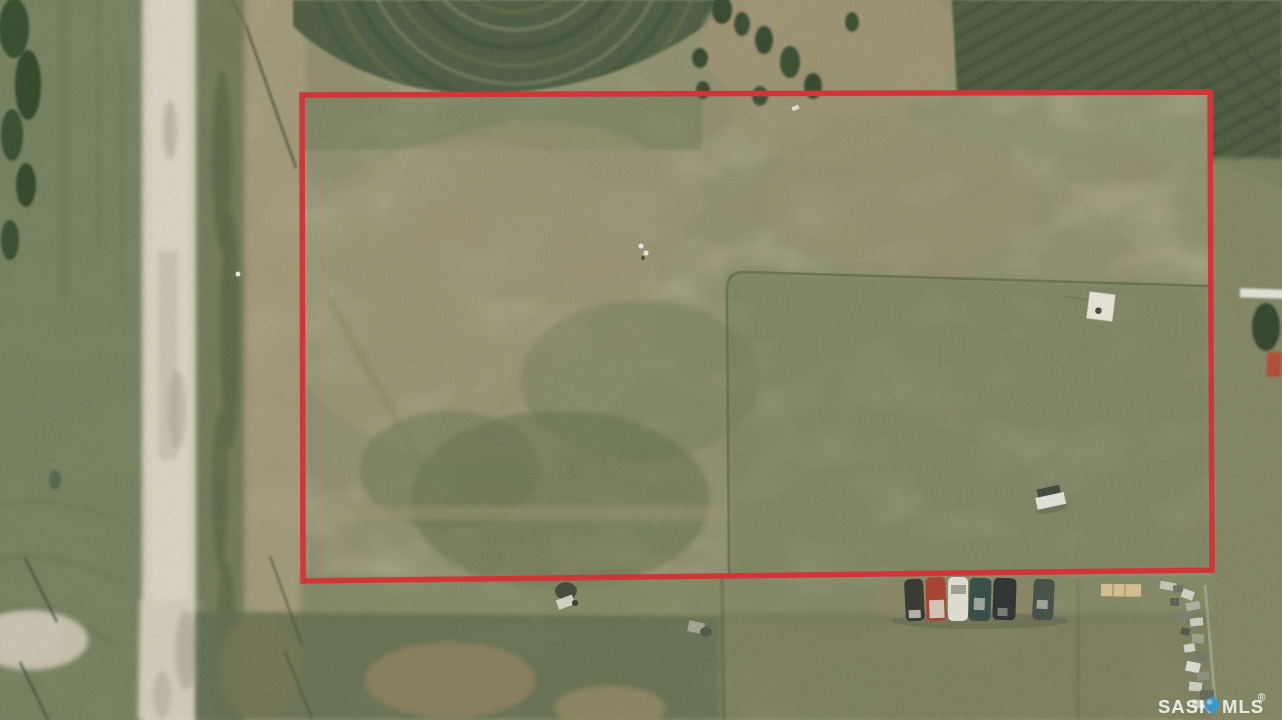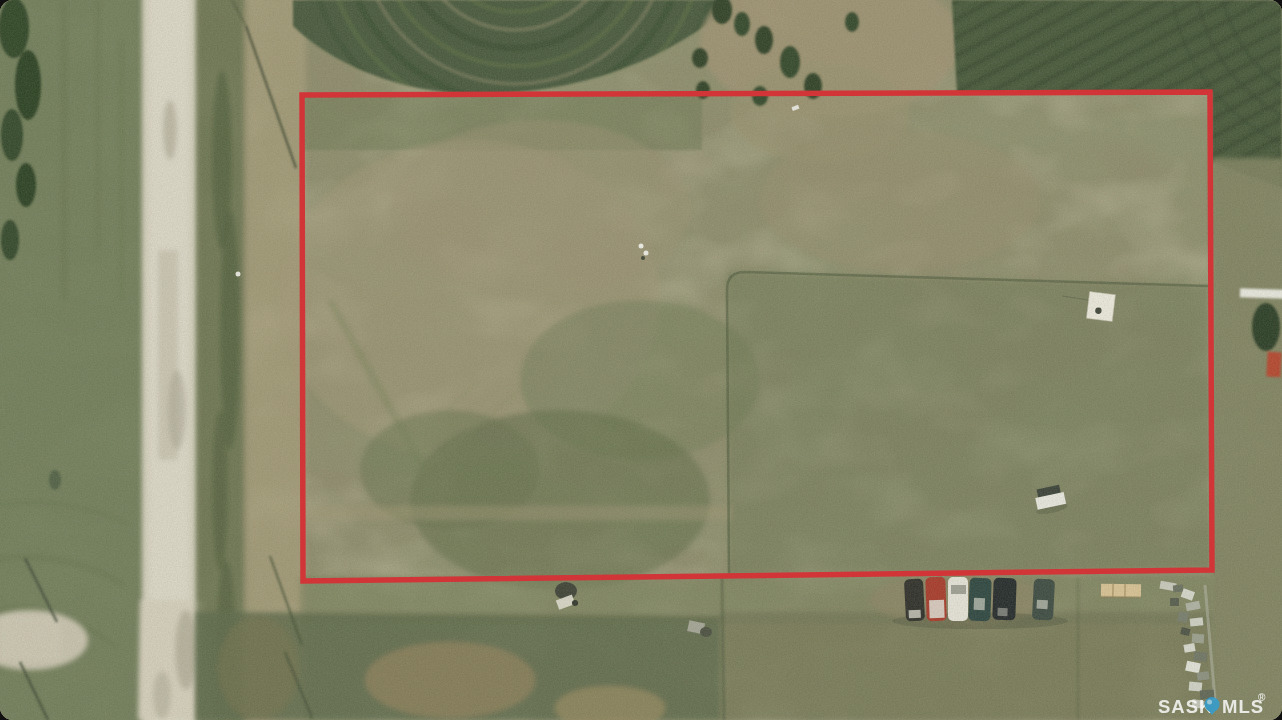--- a/index.html
+++ b/index.html
@@ -1,17 +1,17 @@
 <!DOCTYPE html>
 <html><head>
 <meta charset="utf-8">
 <style>
   html,body{margin:0;padding:0;background:#111;}
   .stage{position:relative;width:1282px;height:720px;overflow:hidden;background:#8e8a6c;
-         font-family:"Liberation Sans", sans-serif;border-radius:13px;}
+         font-family:"Liberation Sans", sans-serif;}
   svg{display:block;}
   text{font-family:"Liberation Sans", sans-serif;}
 </style>
 </head>
 <body>
 
 <div class="stage">
 <svg width="1282" height="720" viewBox="0 0 1282 720">
   <defs>
     <filter id="soft" x="-20%" y="-20%" width="140%" height="140%">

